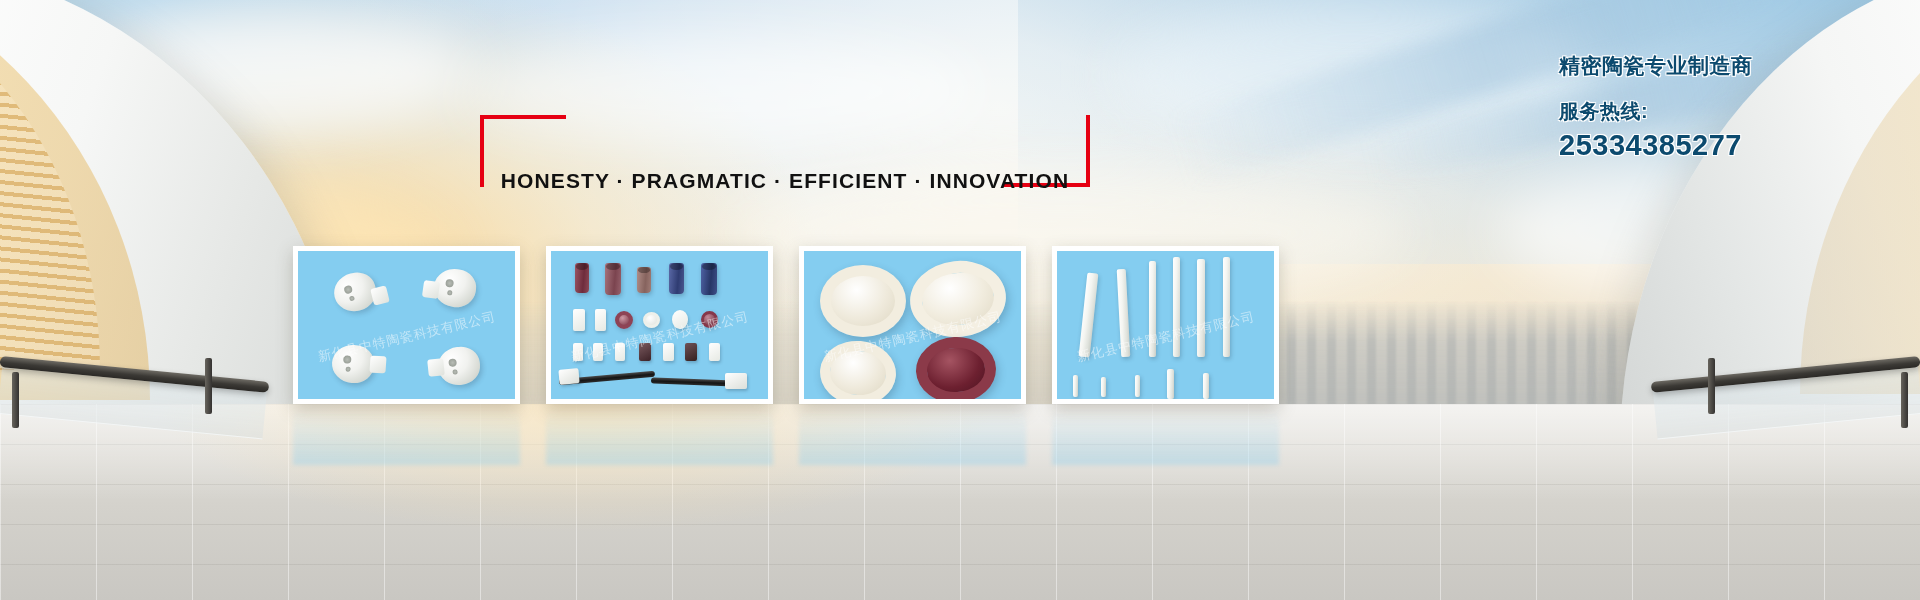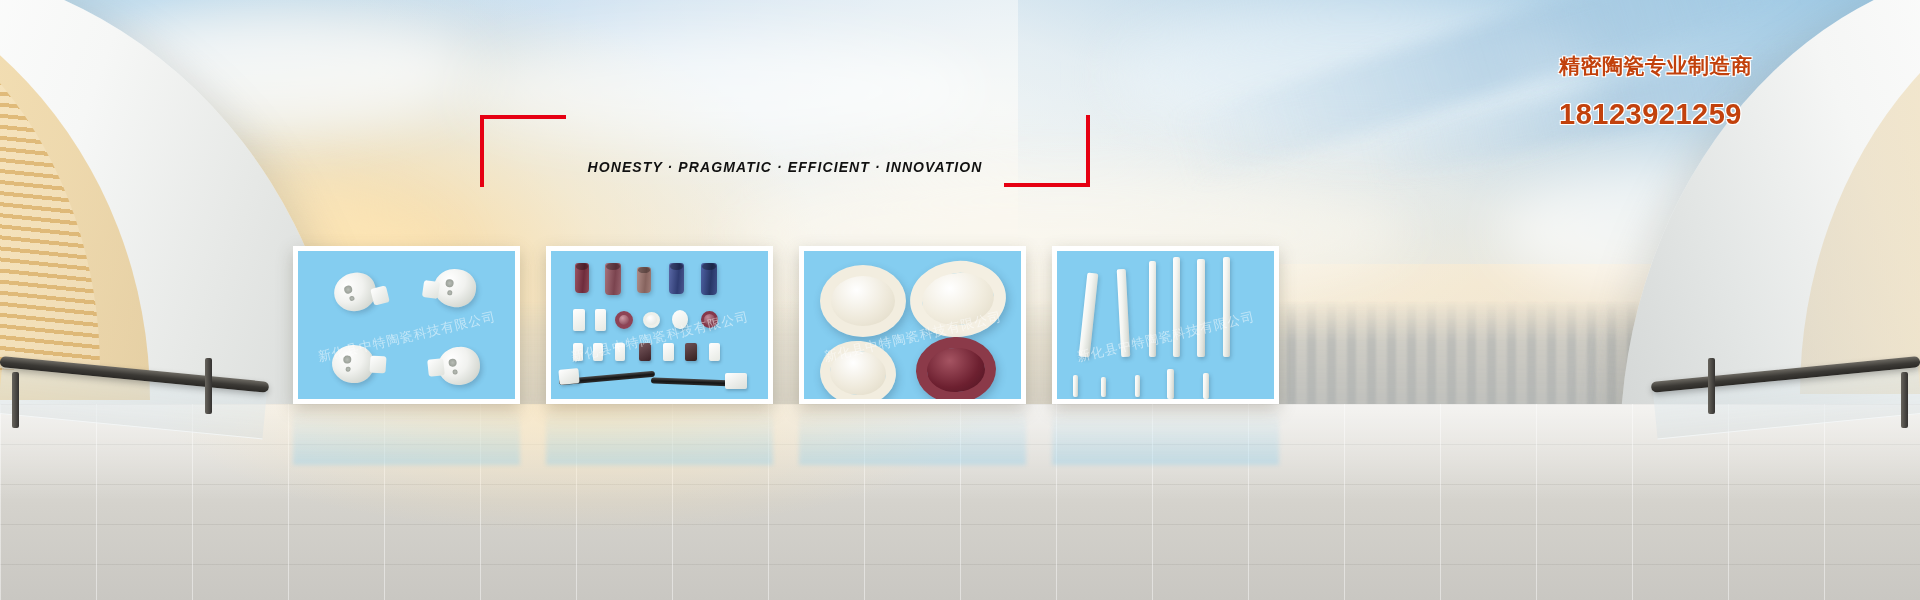--- a/index.html
+++ b/index.html
@@ -164,35 +164,34 @@
     text-align:center;
     font-family:"DejaVu Serif", serif;
     font-size:40px; font-weight:700; letter-spacing:5px;
     color:#e60012;
     text-shadow:
       0 0 3px #fff, 0 0 3px #fff, 1px 1px 0 #fff, -1px -1px 0 #fff,
       1px -1px 0 #fff, -1px 1px 0 #fff, 0 0 8px rgba(255,255,255,.9);
     white-space:nowrap;
   }
   .slogan-en{
-    position:absolute; left:0; right:0; top:54px;
+    position:absolute; left:0; right:0; top:64px;
     text-align:center;
     font-family:"Liberation Sans", sans-serif;
-    font-size:14px; font-weight:700; letter-spacing:1.1px;
+    font-size:21px; font-weight:700; letter-spacing:1.1px;
     color:#111;
     white-space:nowrap;
-    font-style:italic;
   }
 
   
   .contact{
     position:absolute; left:1559px; top:52px; width:340px;
   }
   .contact-line{
-    color:#c2410c; font-weight:700;
+    color:#0c4a6e; font-weight:700;
     text-shadow:0 0 2px #fff, 1px 1px 0 #fff, -1px -1px 0 #fff, 1px -1px 0 #fff, -1px 1px 0 #fff;
     white-space:nowrap;
   }
   .contact-title{ font-size:21px; letter-spacing:.5px; margin-bottom:18px; }
   .contact-label{ font-size:20px; letter-spacing:.5px; margin-bottom:4px; }
   .contact-phone{ font-size:29px; letter-spacing:.5px; }
 
   
   .panels{
     position:absolute; left:293px; top:246px;
@@ -339,21 +338,22 @@
   <div class="rail-post" style="right:12px;  top:372px;"></div>
 
   <div class="slogan-block">
     <div class="bracket bracket-l"></div>
     <div class="bracket bracket-r"></div>
     <div class="slogan-en">HONESTY · PRAGMATIC · EFFICIENT · INNOVATION</div>
   </div>
 
   <div class="contact">
     <div class="contact-line contact-title">精密陶瓷专业制造商</div>
-    <div class="contact-line contact-phone">18123921259</div>
+    <div class="contact-line contact-label">服务热线:</div>
+    <div class="contact-line contact-phone">25334385277</div>
   </div>
 
   <div class="panels">
 
     <div class="panel">
       <div class="panel-inner">
         <div class="sh cap" style="left:36px;  top:22px;  transform:rotate(-14deg);"></div>
         <div class="sh cap-tab" style="left:74px;  top:36px;  transform:rotate(-14deg);"></div>
         <div class="sh cap" style="left:136px; top:18px;  transform:rotate(8deg);"></div>
         <div class="sh cap-tab" style="left:125px; top:30px;  transform:rotate(8deg);"></div>

